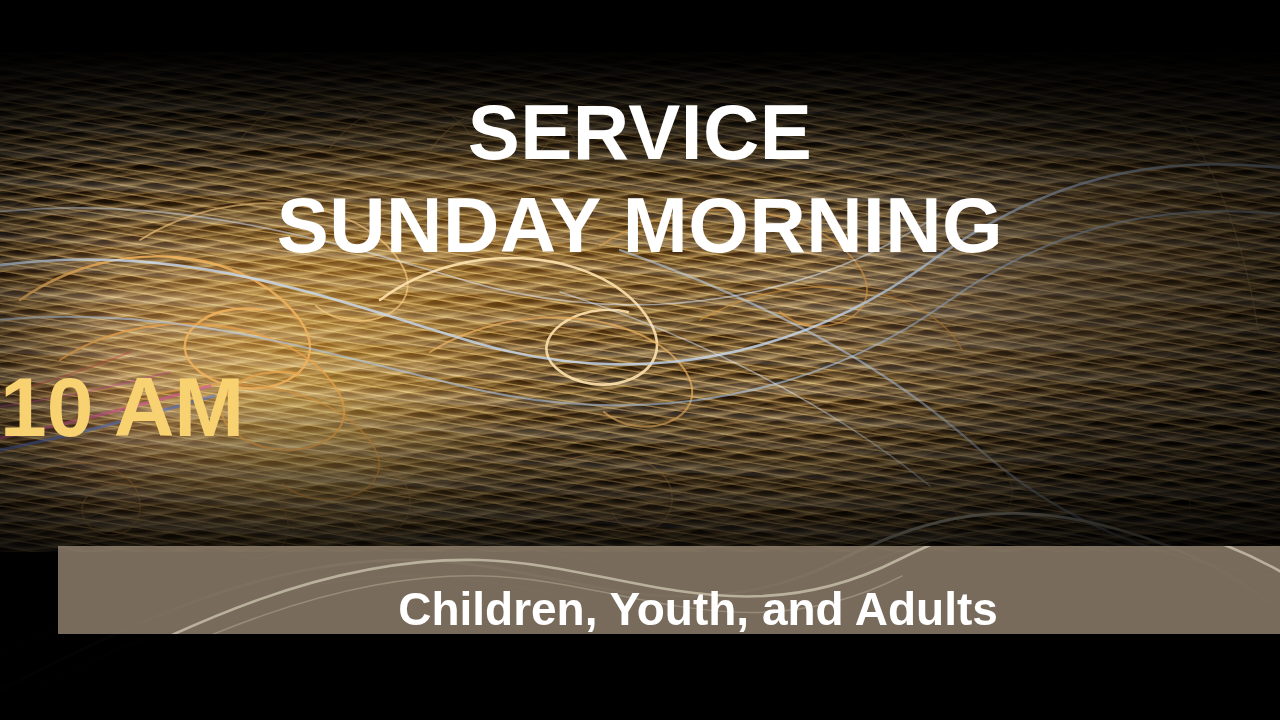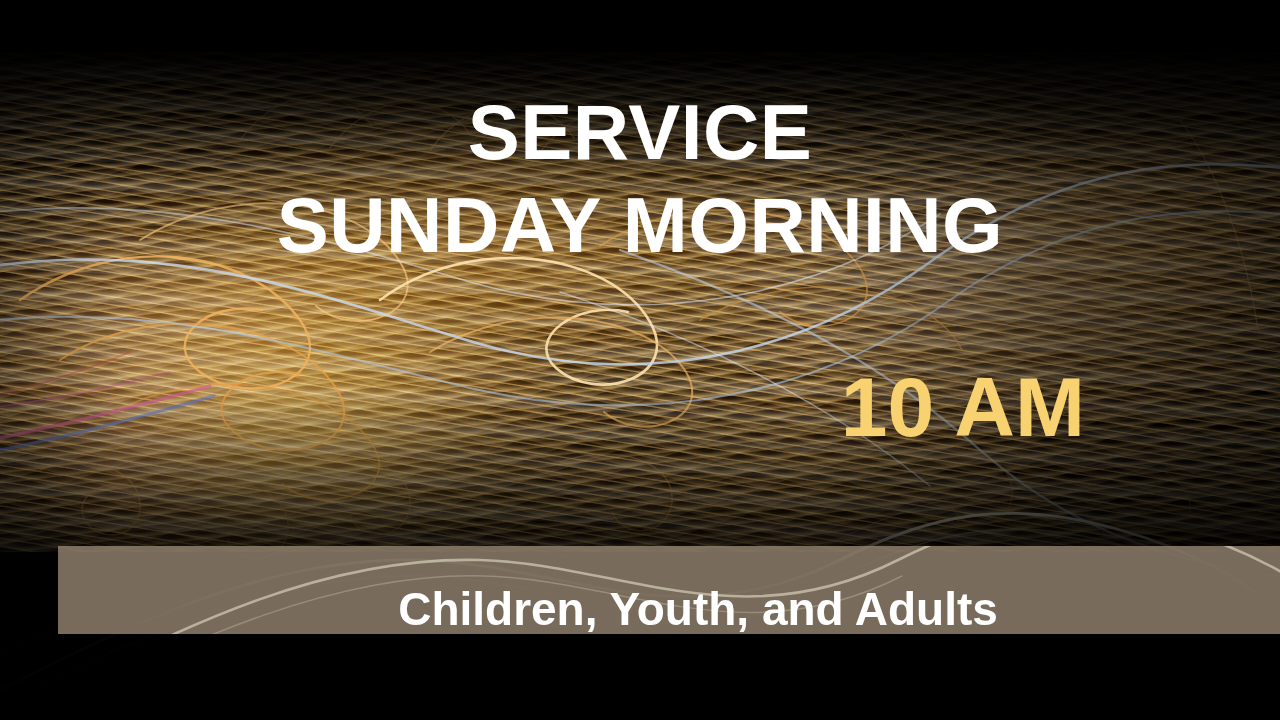--- a/index.html
+++ b/index.html
@@ -147,21 +147,21 @@
     line-height: 93px;
     letter-spacing: 0.5px;
     white-space: nowrap;
   }
 
   .time-block {
     position: absolute;
     left: 0;
     top: 362px;
     width: 1085px;
-    text-align: right;
+    text-align: left;
     z-index: 6;
   }
   .time-text {
     font-family: "Liberation Sans", sans-serif;
     font-weight: bold;
     font-size: 84px;
     line-height: 90px;
     letter-spacing: 0px;
   }
 

